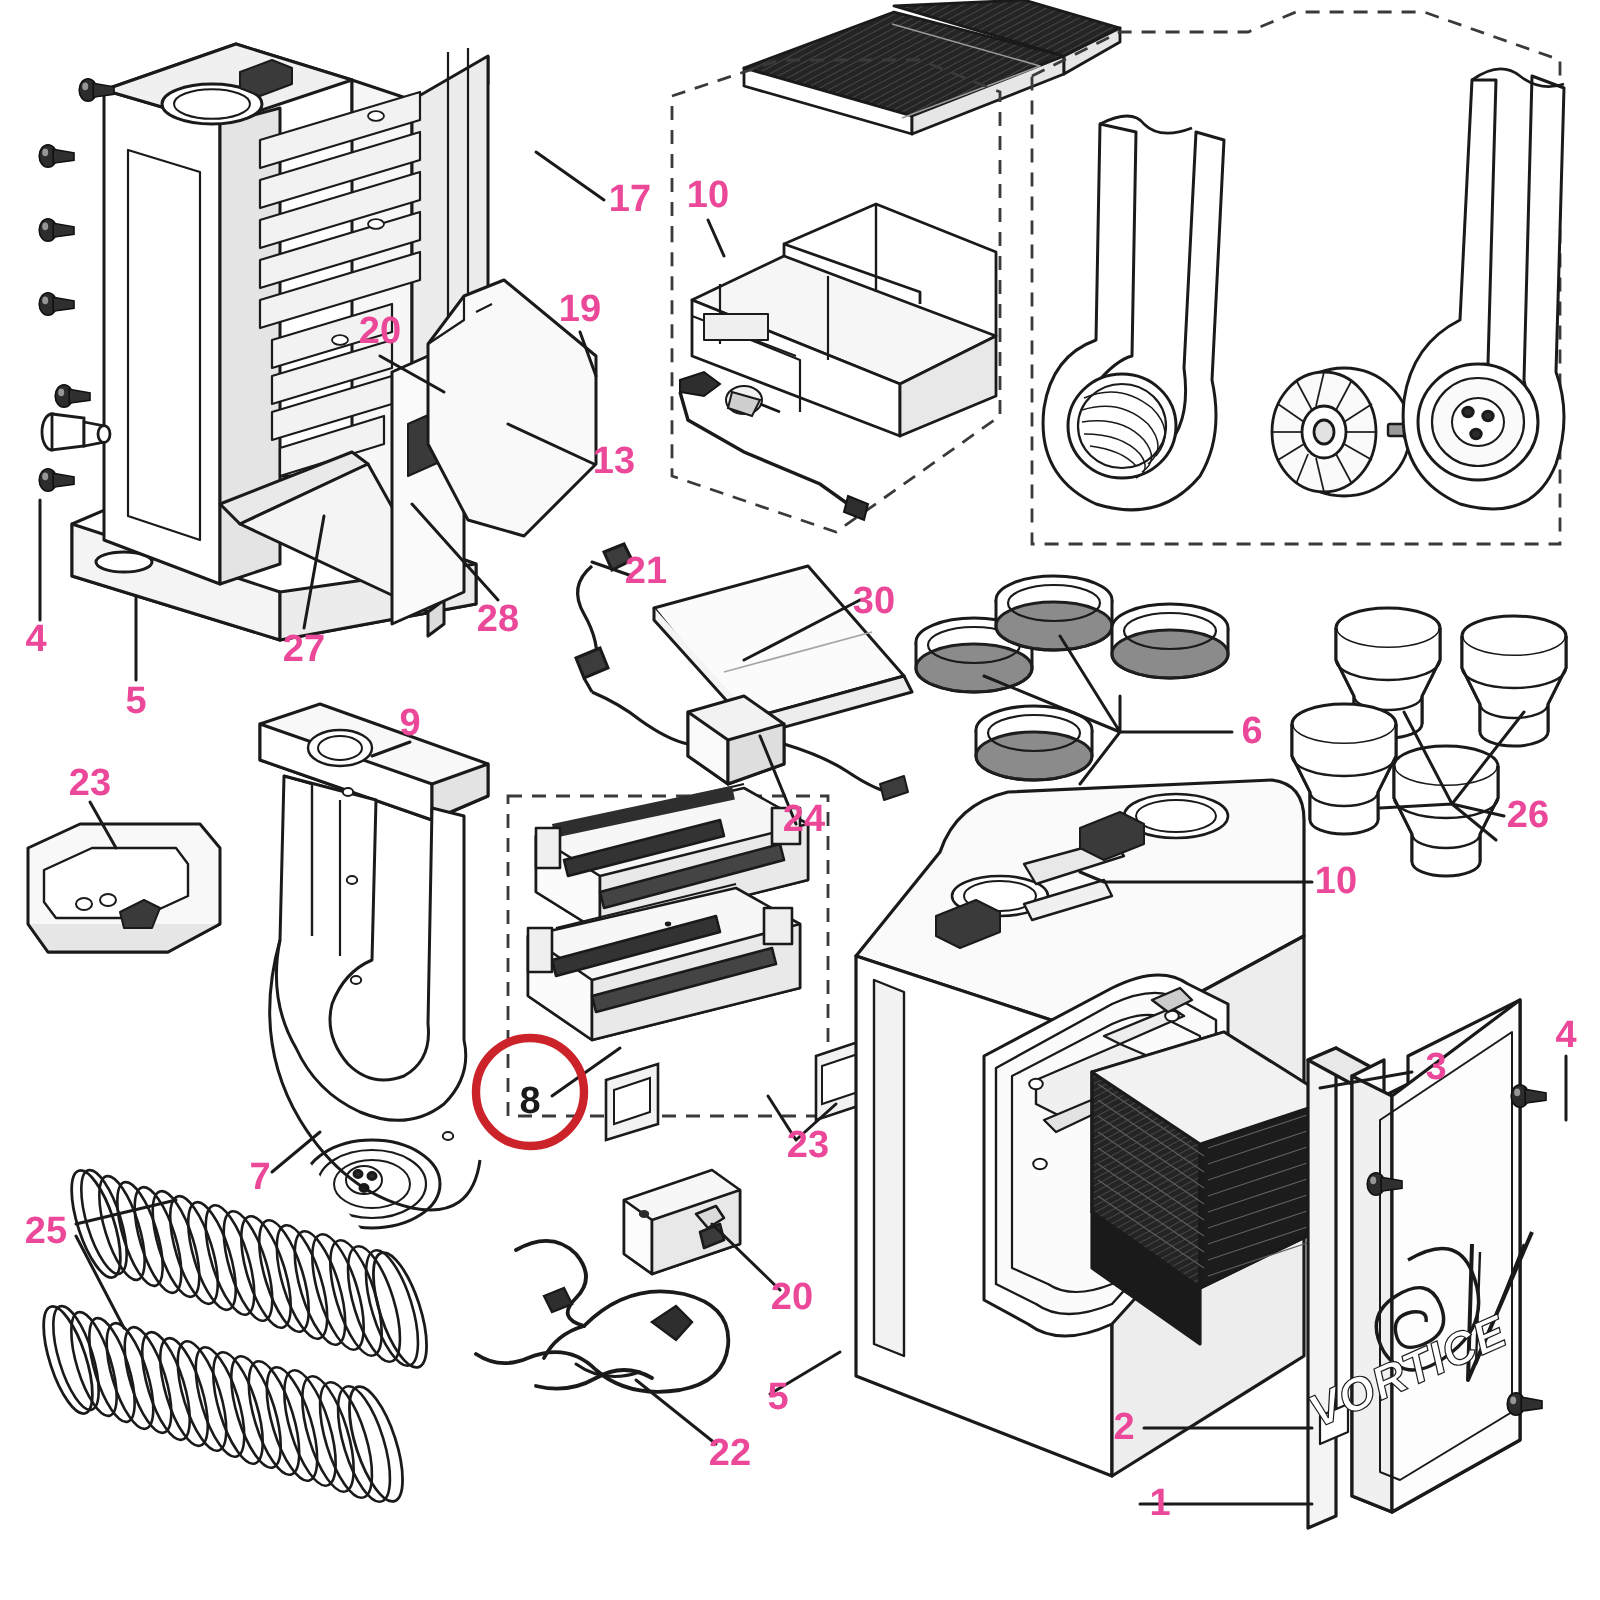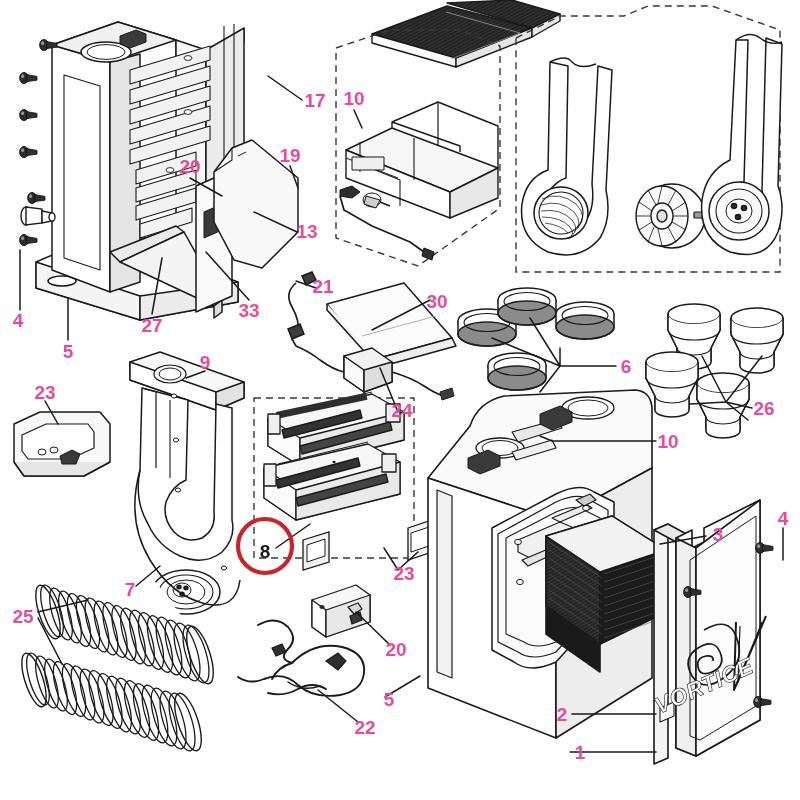--- a/index.html
+++ b/index.html
@@ -545,21 +545,21 @@
   <div class="lbl" style="left:290px;top:155px">19</div>
   <div class="lbl" style="left:190px;top:166px">20</div>
   <div class="lbl" style="left:396px;top:649px">20</div>
   <div class="lbl" style="left:323px;top:286px">21</div>
   <div class="lbl" style="left:365px;top:727px">22</div>
   <div class="lbl" style="left:45px;top:392px">23</div>
   <div class="lbl" style="left:402px;top:410px">24</div>
   <div class="lbl" style="left:23px;top:616px">25</div>
   <div class="lbl" style="left:764px;top:408px">26</div>
   <div class="lbl" style="left:152px;top:325px">27</div>
-  <div class="lbl" style="left:249px;top:310px">33</div>
+  <div class="lbl" style="left:249px;top:310px">28</div>
   <div class="lbl" style="left:404px;top:573px">23</div>
   <div class="lbl" style="left:437px;top:301px">30</div>
 
   <div class="logoword" style="left:704px;top:686px;font-size:23px;color:#1a1a1a;
               transform:translate(-50%,-50%) rotate(-24deg);
               -webkit-text-stroke:0.6px #1a1a1a;color:#ffffff;letter-spacing:0.5px;">VORTICE</div>
 
 </div>
 
 </body></html>

